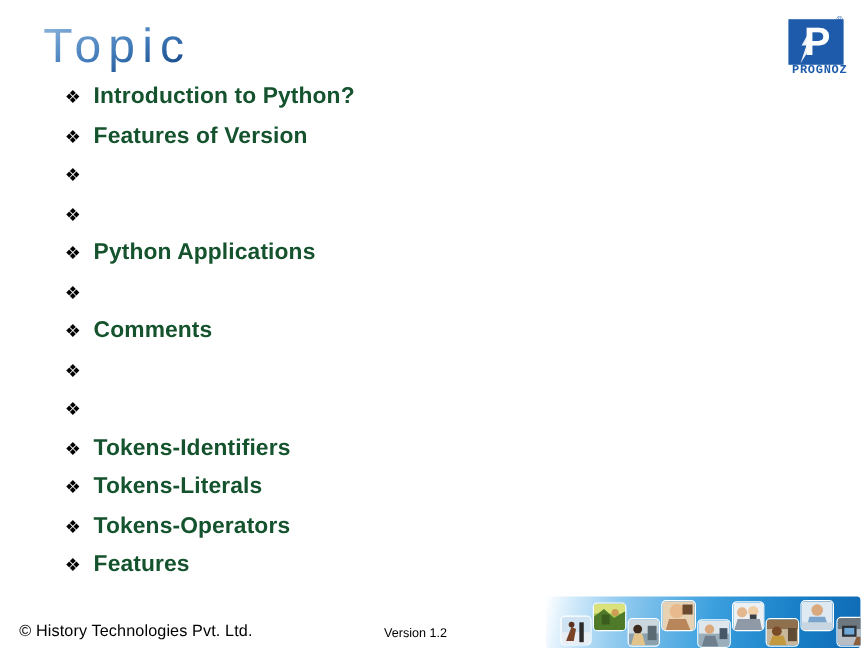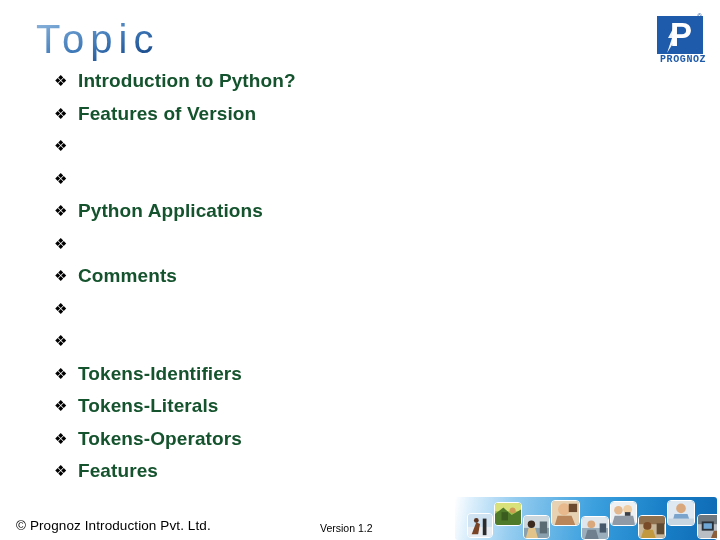--- a/index.html
+++ b/index.html
@@ -232,21 +232,21 @@
       <span class="bullet-text">Tokens-Operators</span>
     </div>
 
     <div class="bullet-item">
       <span class="bullet-glyph">❖</span>
       <span class="bullet-text">Features</span>
     </div>
 
   </div>
 
-  <div class="footer-copyright">© Prognoz Introduction Pvt. Ltd.</div>
+  <div class="footer-copyright">© History Technologies Pvt. Ltd.</div>
   <div class="footer-version">Version 1.2</div>
 
   <div class="logo">
     <div class="logo-square"></div>
     <div class="logo-p">P</div>
     <div class="logo-bolt">
       <svg width="14" height="26" viewBox="0 0 14 26">
         <path d="M8 0 L2 11 L6 11 L1 26 L11 10 L6.5 10 L11 0 Z" fill="#ffffff" opacity="0.92"></path>
       </svg>
     </div>

